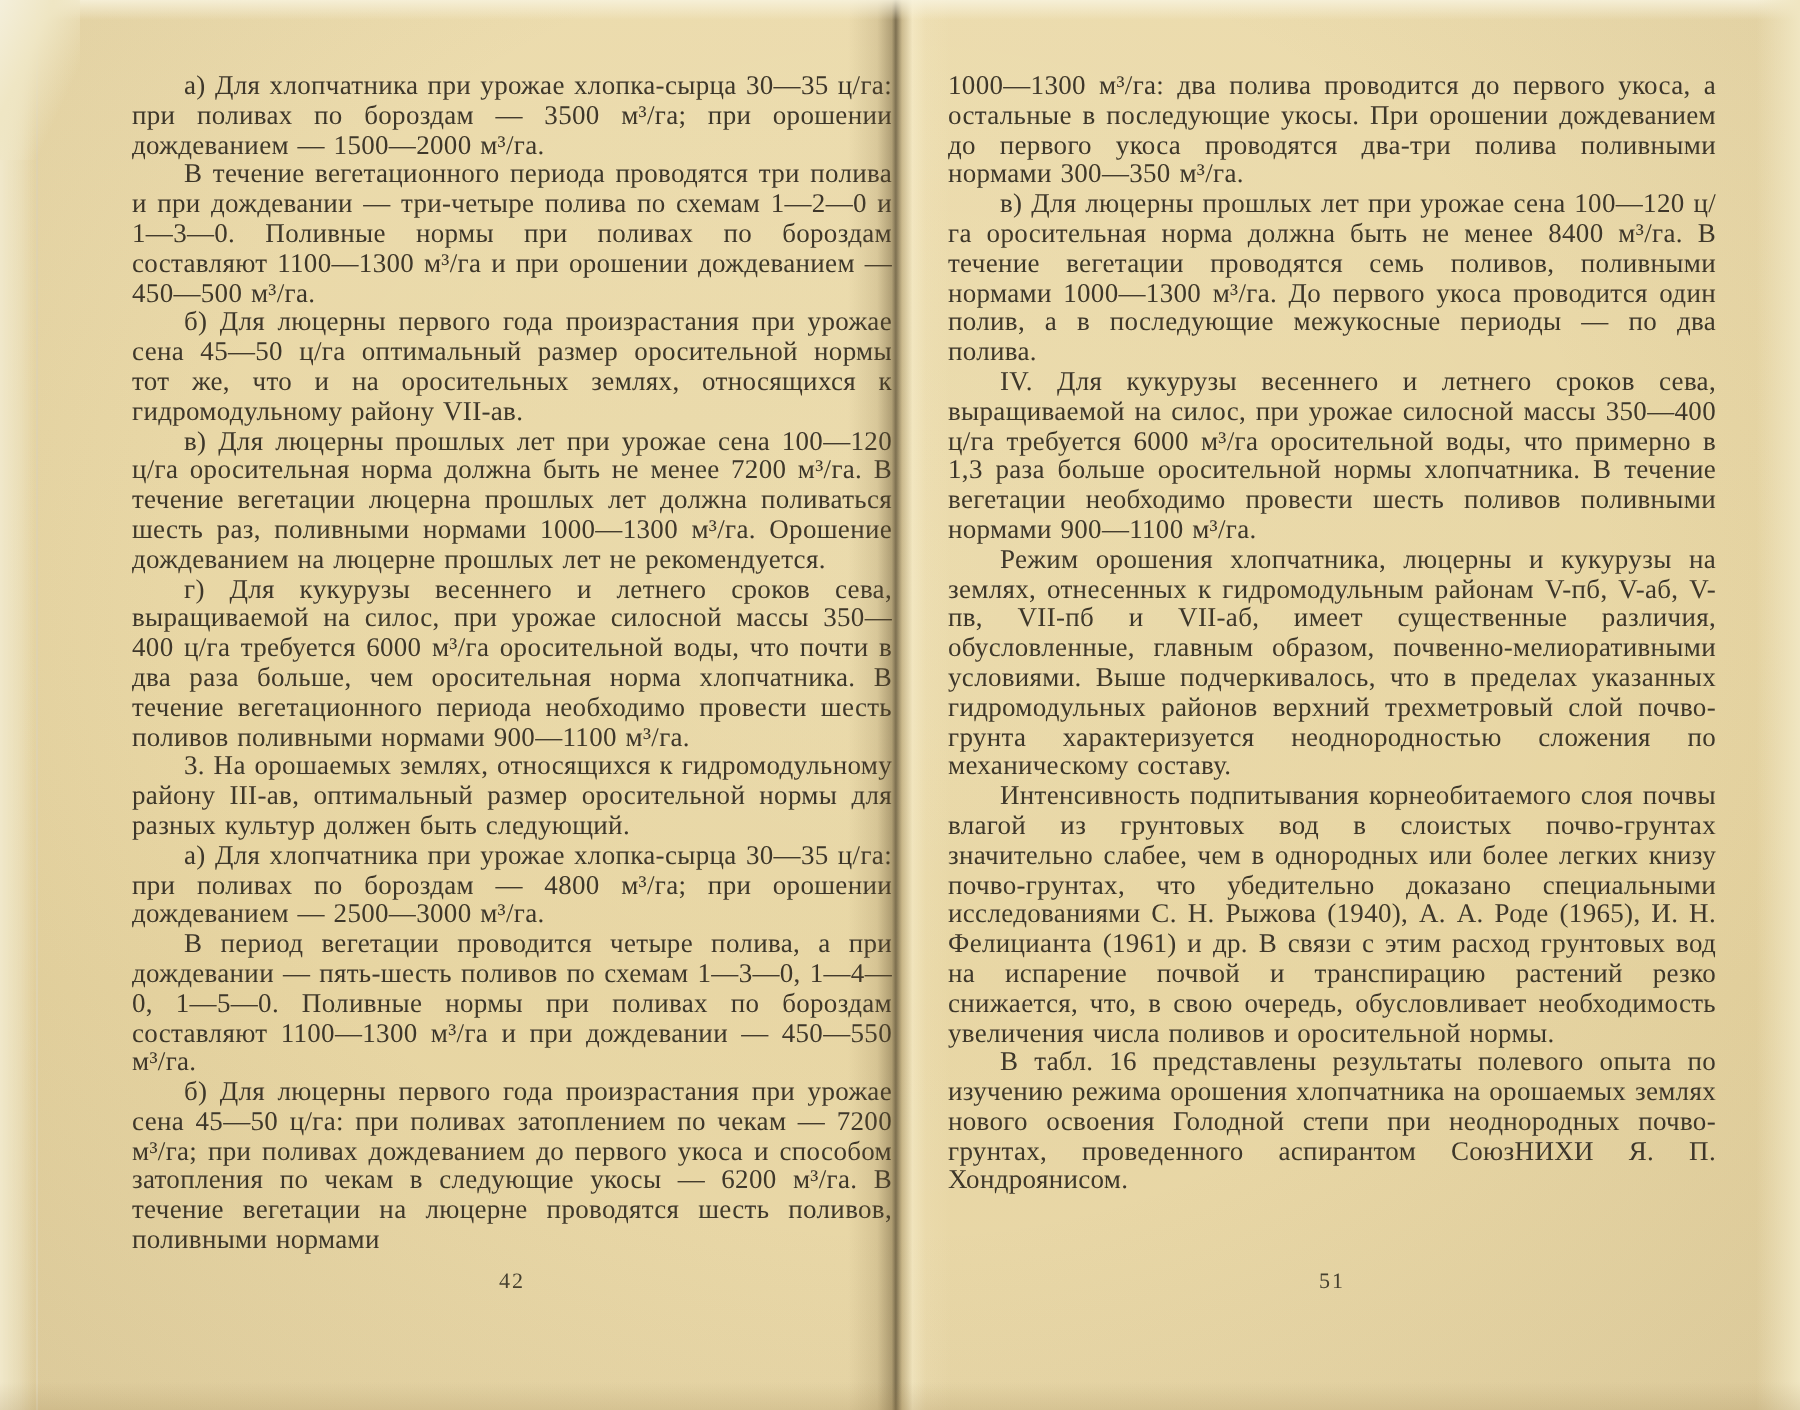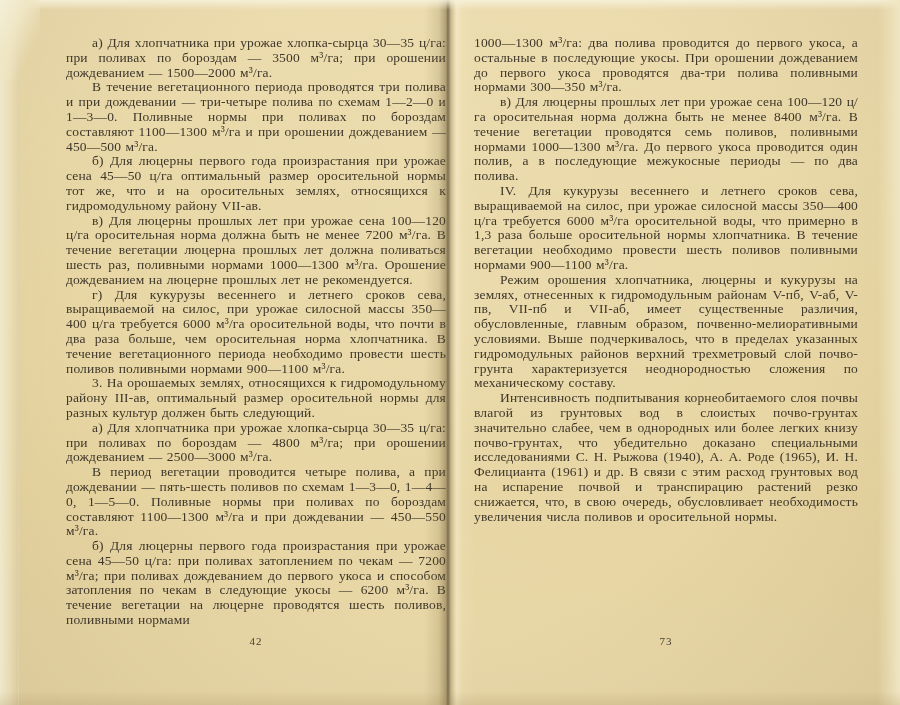--- a/index.html
+++ b/index.html
@@ -103,22 +103,23 @@
     <div class="pagenum">42</div>
   </section>
 
   <section class="page page-right">
     <div class="text">
       <p class="noindent">1000—1300 м³/га: два полива проводится до первого укоса, а остальные в последующие укосы. При орошении дождеванием до первого укоса проводятся два-три полива поливными нормами 300—350 м³/га.</p>
       <p>в) Для люцерны прошлых лет при урожае сена 100—120 ц/га оросительная норма должна быть не менее 8400 м³/га. В течение вегетации проводятся семь поливов, поливными нормами 1000—1300 м³/га. До первого укоса проводится один полив, а в последующие межукосные периоды — по два полива.</p>
       <p>IV. Для кукурузы весеннего и летнего сроков сева, выращиваемой на силос, при урожае силосной массы 350—400 ц/га требуется 6000 м³/га оросительной воды, что примерно в 1,3 раза больше оросительной нормы хлопчатника. В течение вегетации необходимо провести шесть поливов поливными нормами 900—1100 м³/га.</p>
       <p>Режим орошения хлопчатника, люцерны и кукурузы на землях, отнесенных к гидромодульным районам V-пб, V-аб, V-пв, VII-пб и VII-аб, имеет существенные различия, обусловленные, главным образом, почвенно-мелиоративными условиями. Выше подчеркивалось, что в пределах указанных гидромодульных районов верхний трехметровый слой почво-грунта характеризуется неоднородностью сложения по механическому составу.</p>
       <p>Интенсивность подпитывания корнеобитаемого слоя почвы влагой из грунтовых вод в слоистых почво-грунтах значительно слабее, чем в однородных или более легких книзу почво-грунтах, что убедительно доказано специальными исследованиями С. Н. Рыжова (1940), А. А. Роде (1965), И. Н. Фелицианта (1961) и др. В связи с этим расход грунтовых вод на испарение почвой и транспирацию растений резко снижается, что, в свою очередь, обусловливает необходимость увеличения числа поливов и оросительной нормы.</p>
+      <p>В табл. 16 представлены результаты полевого опыта по изучению режима орошения хлопчатника на орошаемых землях нового освоения Голодной степи при неоднородных почво-грунтах, проведенного аспирантом СоюзНИХИ Я. П. Хондроянисом.</p>
     </div>
-    <div class="pagenum">73</div>
+    <div class="pagenum">51</div>
   </section>
 
   <div class="spine"></div>
   <div class="edge-top"></div>
   <div class="edge-left"></div>
   <div class="edge-right"></div>
   <div class="edge-bottom"></div>
   <div class="corner-tl"></div>
 
 </div>

